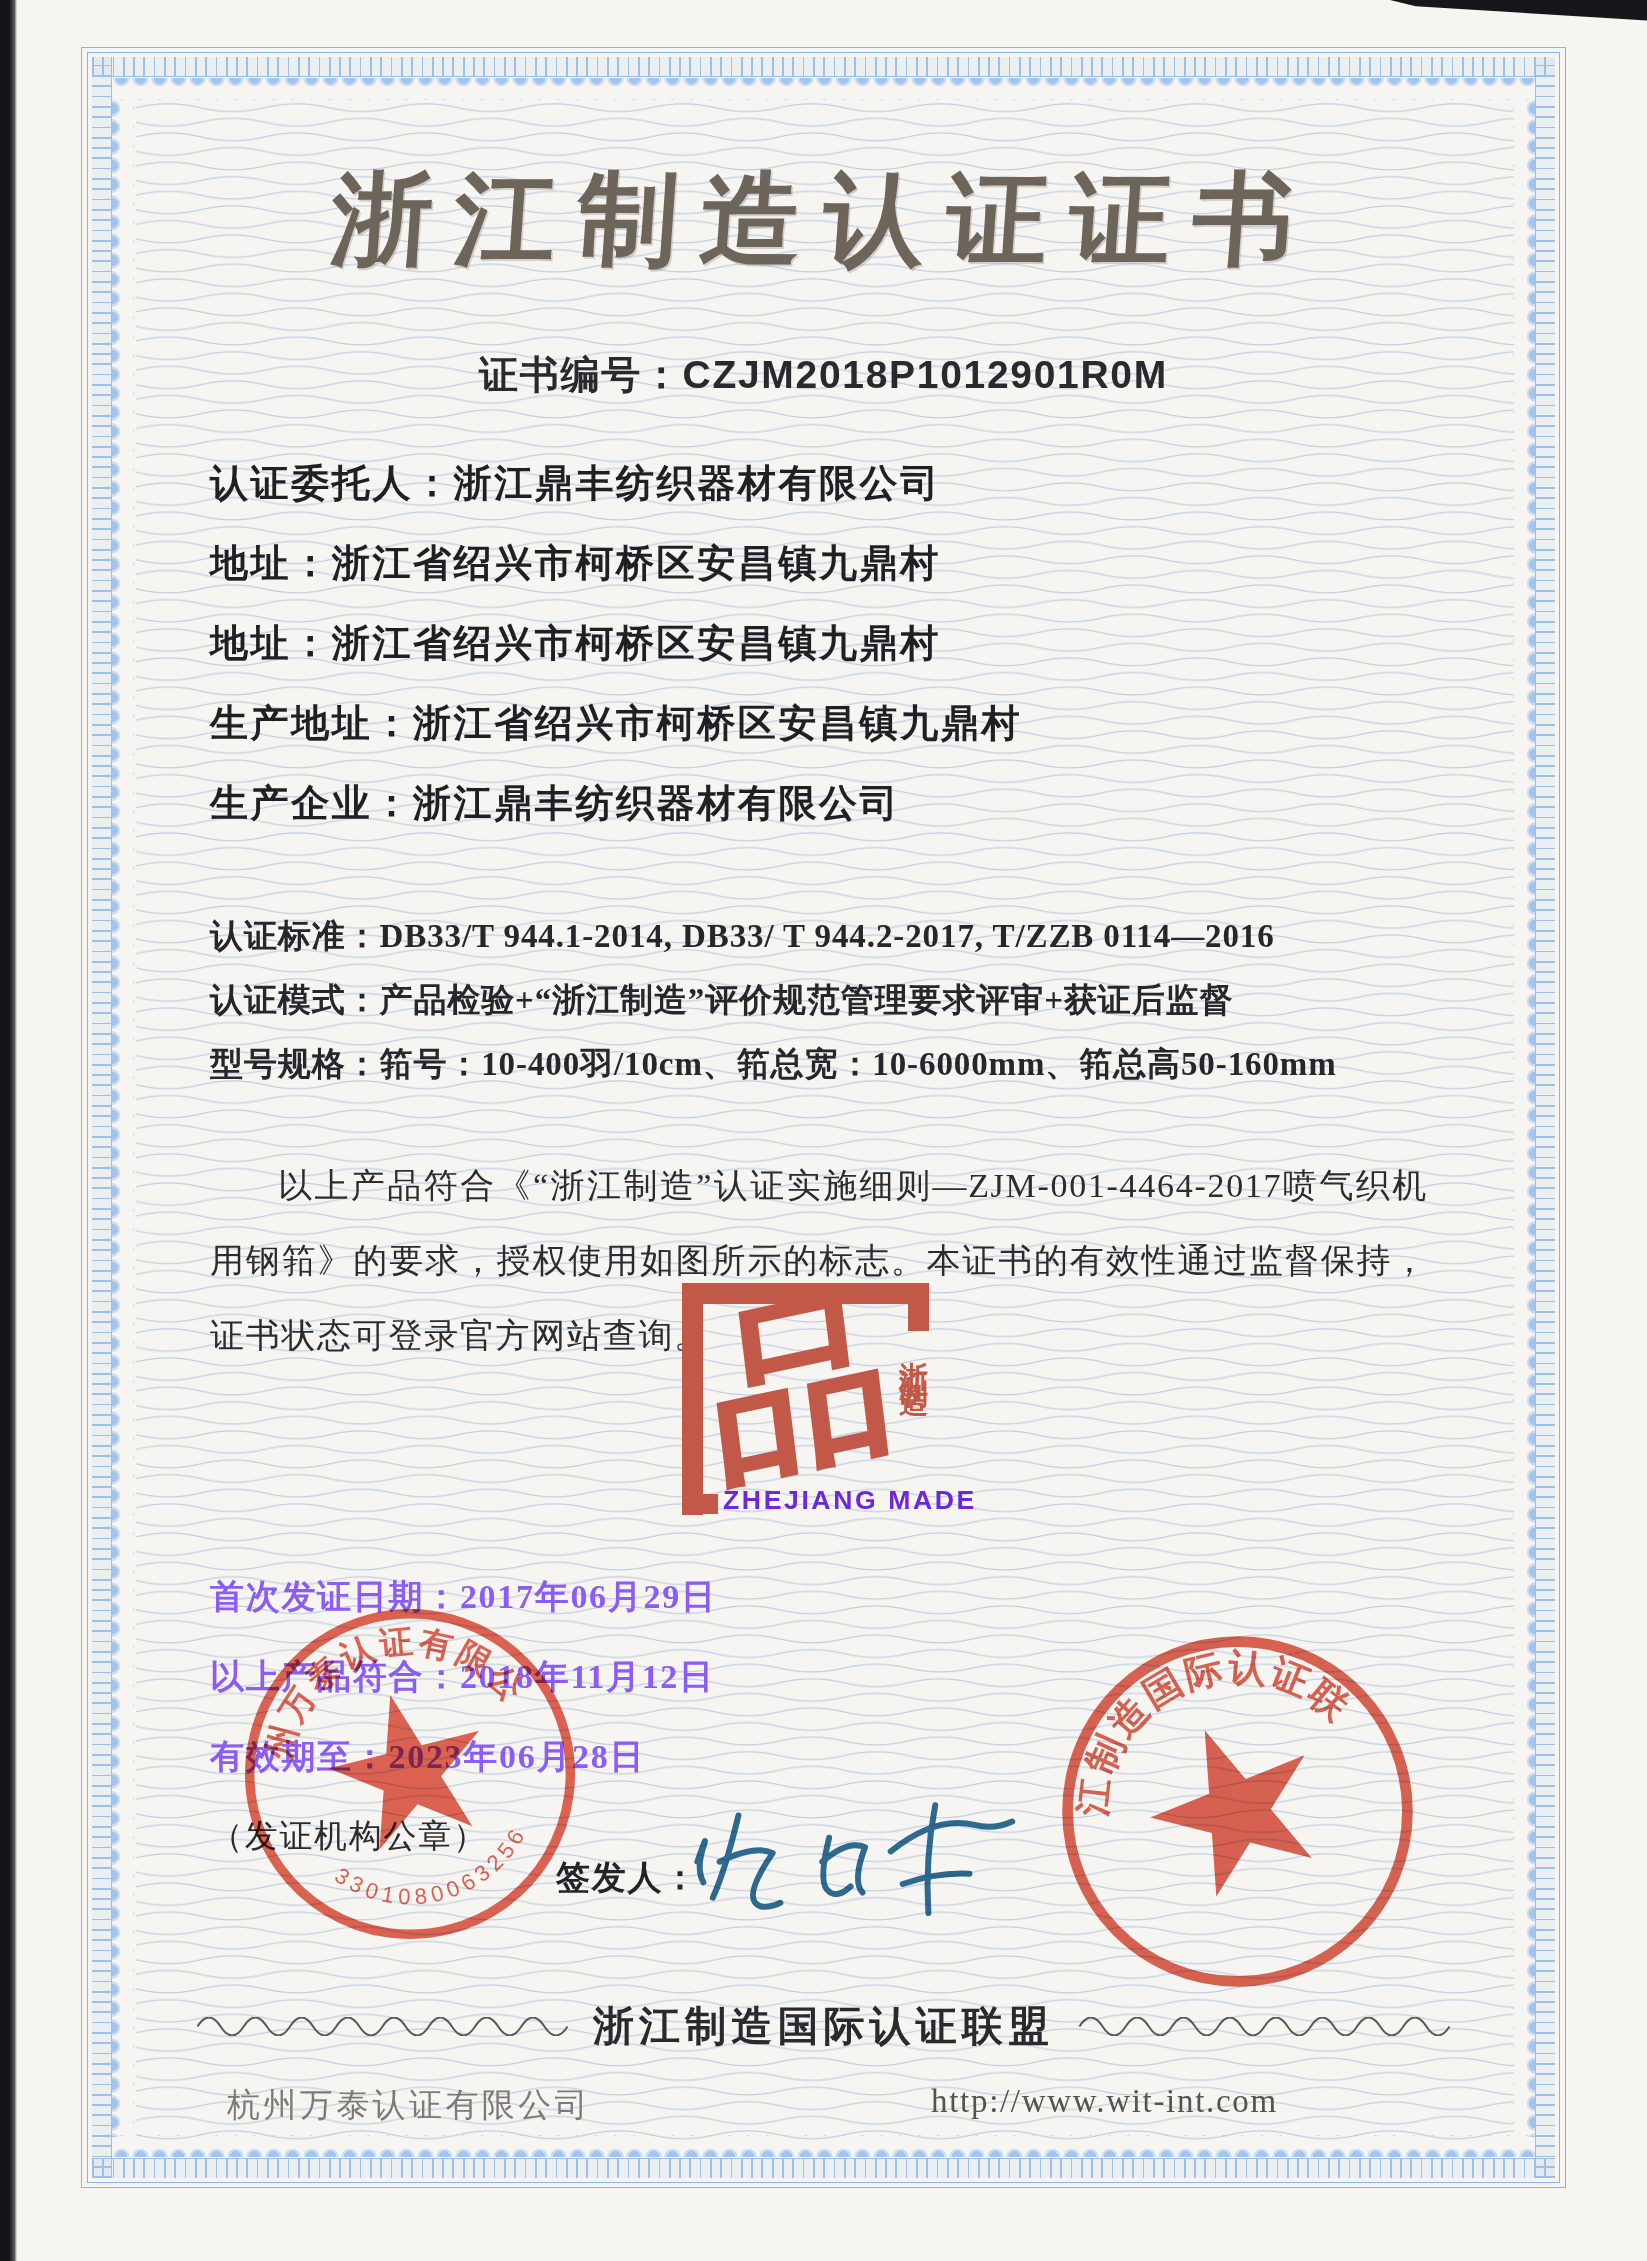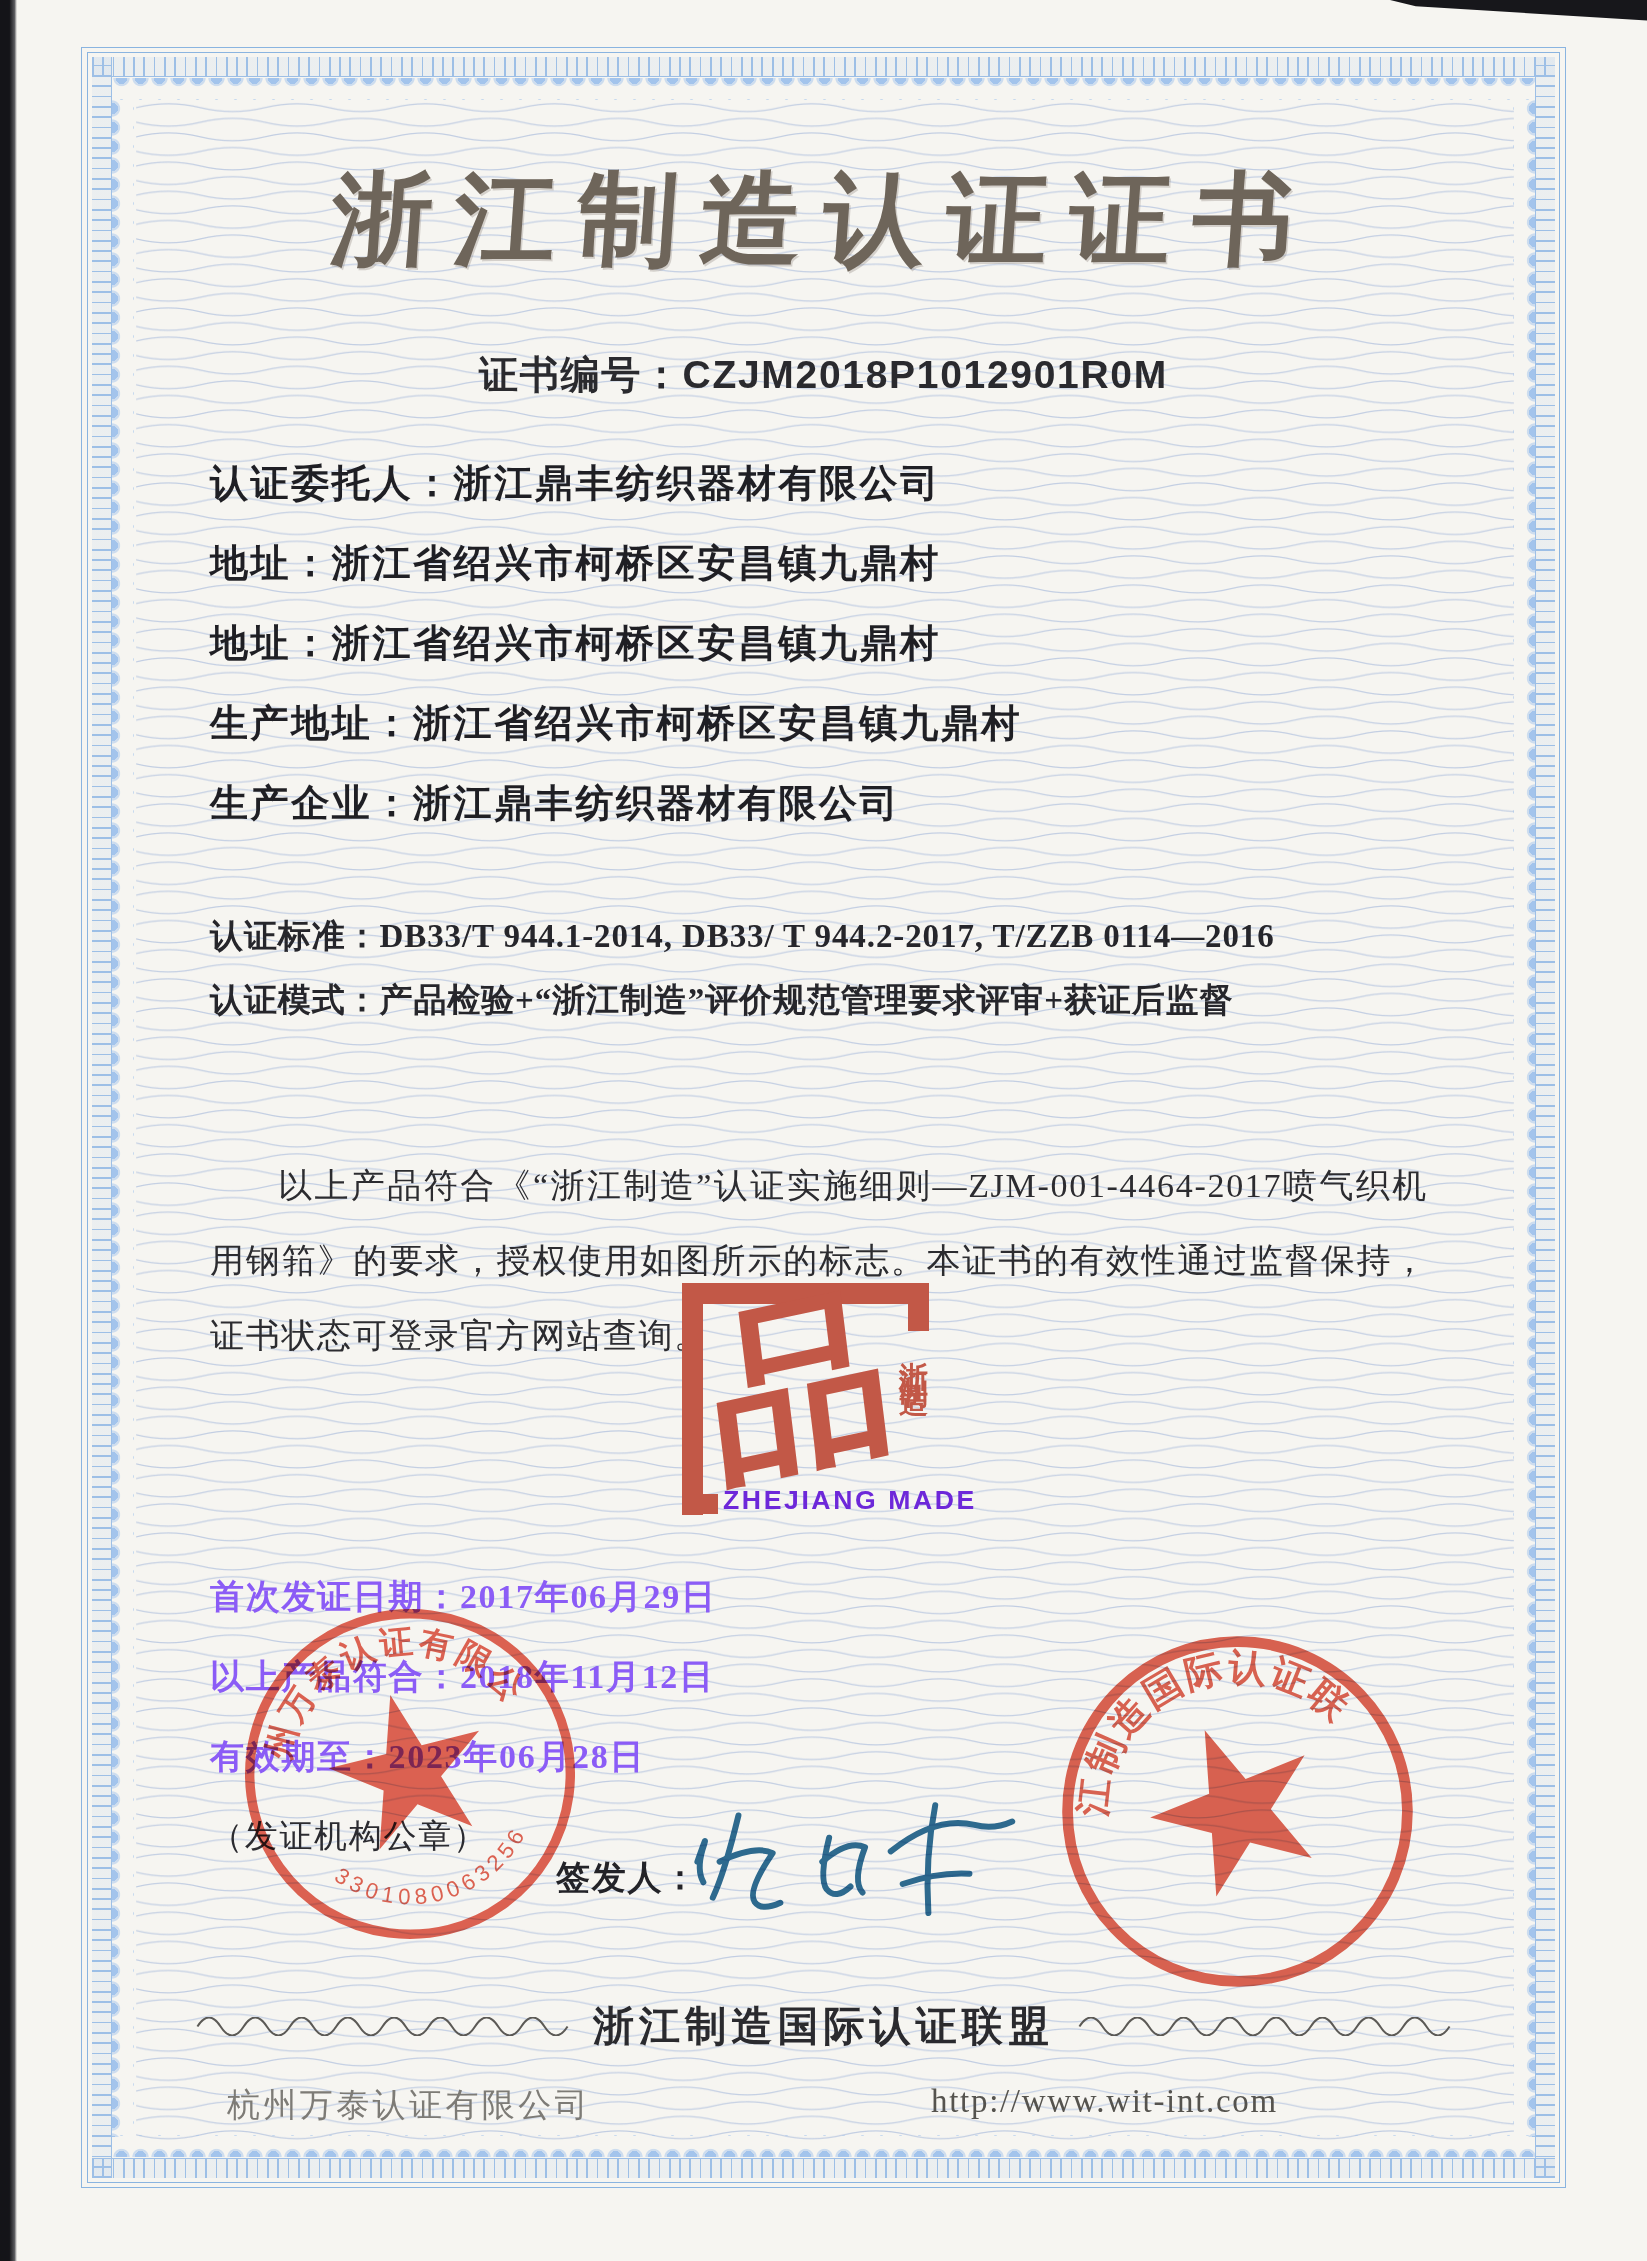--- a/index.html
+++ b/index.html
@@ -142,20 +142,21 @@
     <div class="field-row"><span>认证委托人：</span><span>浙江鼎丰纺织器材有限公司</span></div>
     <div class="field-row"><span>地址：</span><span>浙江省绍兴市柯桥区安昌镇九鼎村</span></div>
     <div class="field-row"><span>地址：</span><span>浙江省绍兴市柯桥区安昌镇九鼎村</span></div>
     <div class="field-row"><span>生产地址：</span><span>浙江省绍兴市柯桥区安昌镇九鼎村</span></div>
     <div class="field-row"><span>生产企业：</span><span>浙江鼎丰纺织器材有限公司</span></div>
   </div>
 
   <div class="specs">
     <div class="spec-row"><span>认证标准：</span><span>DB33/T 944.1-2014, DB33/ T 944.2-2017, T/ZZB 0114—2016</span></div>
     <div class="spec-row"><span>认证模式：</span><span>产品检验+“浙江制造”评价规范管理要求评审+获证后监督</span></div>
+    <div class="spec-row"><span>型号规格：</span><span>筘号：10-400羽/10cm、筘总宽：10-6000mm、筘总高50-160mm</span></div>
   </div>
 
   <div class="para">以上产品符合《“浙江制造”认证实施细则—ZJM-001-4464-2017喷气织机用钢筘》的要求，授权使用如图所示的标志。本证书的有效性通过监督保持，证书状态可登录官方网站查询。</div>
 
   <div class="logo">
     <div class="bar bar-top"></div>
     <div class="bar bar-stub-r"></div>
     <div class="bar bar-left"></div>
     <div class="bar bar-stub-b"></div>
     <div class="mark">品</div>

